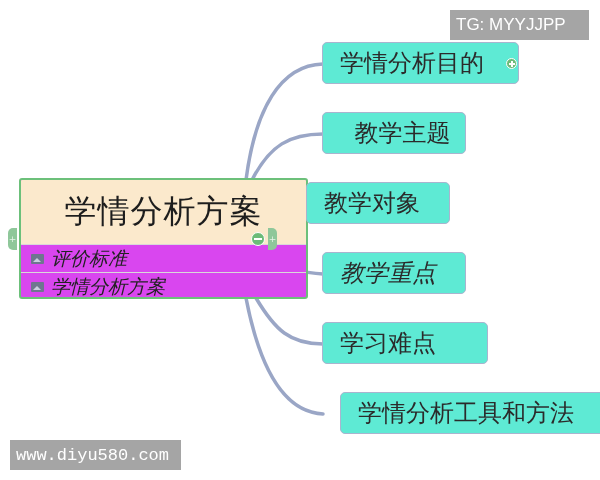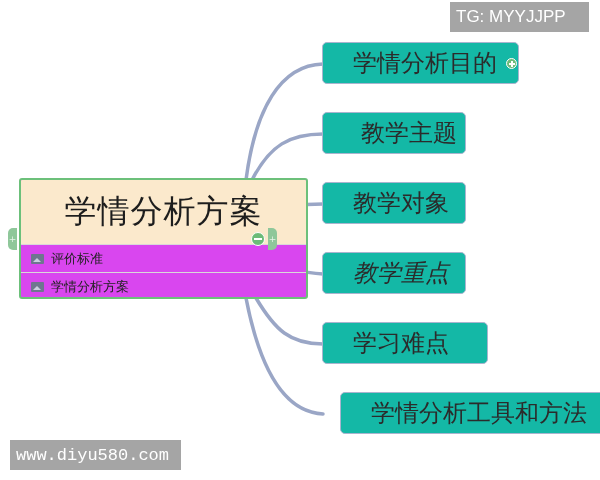--- a/index.html
+++ b/index.html
@@ -14,21 +14,21 @@
     border:2px solid #6cc07a; border-radius:3px; background:#d946ef;
     box-sizing:border-box; overflow:hidden;
   }
   .central .title {
     height:64px; background:#fbe9cc;
     display:flex; align-items:center; justify-content:center;
     font-size:32px; color:#1d1d1d; letter-spacing:1px;
   }
   .central .row {
     height:27px; display:flex; align-items:center; padding-left:10px;
-    font-size:13px; color:#222; border-top:1px solid #d9d9d9;
+    font-size:19px; color:#222; border-top:1px solid #d9d9d9;font-style:italic;
   }
   .central .row .img-icon {
     width:13px; height:10px; background:#6e7690; border-radius:1px; margin-right:7px;
     position:relative;
   }
   .central .row .img-icon::after {
     content:""; position:absolute; left:2px; bottom:2px;
     border-left:4px solid transparent; border-right:4px solid transparent;
     border-bottom:4px solid #c9cfe0;
   }
@@ -40,22 +40,22 @@
   .collapse-btn::after { content:""; width:8px; height:2px; background:#fff; }
   .handle {
     position:absolute; width:9px; height:22px; background:#8fc79a;
     border-radius:4px; color:#e7f4ea; font-size:9px;
     display:flex; align-items:center; justify-content:center;
   }
   .handle.left { left:8px; top:228px; border-radius:5px 0 0 5px; }
   .handle.right { left:268px; top:228px; border-radius:0 5px 5px 0; }
   .topic {
     position:absolute; height:42px; box-sizing:border-box;
-    background:#14b8a6; border:1px solid #a9b4cf; border-radius:5px;
-    display:flex; align-items:center; padding-left:30px;
+    background:#5eead4; border:1px solid #a9b4cf; border-radius:5px;
+    display:flex; align-items:center; padding-left:17px;
     font-size:24px; color:#2b2b2b;
   }
   .expand-btn {
     position:absolute; width:11px; height:11px; border-radius:50%;
     background:#6cbb78; border:1px solid #fff; box-sizing:border-box;
     display:flex; align-items:center; justify-content:center;
   }
   .expand-btn::before { content:""; position:absolute; width:6px; height:2px; background:#fff; }
   .expand-btn::after { content:""; position:absolute; width:2px; height:6px; background:#fff; }
   .watermark {
@@ -97,34 +97,34 @@
 
 <div class="topic" style="left:322px; top:42px; width:197px;">
   <span>学情分析目的</span>
 </div>
 <div class="expand-btn" style="left:506px; top:58px;"></div>
 
 <div class="topic" style="left:322px; top:112px; width:144px;justify-content:center;">
   <span>教学主题</span>
 </div>
 
-<div class="topic" style="left:322px; top:182px; width:144px;">
+<div class="topic" style="left:306px; top:182px; width:144px;">
   <span>教学对象</span>
 </div>
 
 <div class="topic" style="left:322px; top:252px; width:144px;font-style:italic;">
   <span>教学重点</span>
 </div>
 
 <div class="topic" style="left:322px; top:322px; width:166px;">
   <span>学习难点</span>
 </div>
 
 <div class="topic" style="left:340px; top:392px; width:278px;">
   <span>学情分析工具和方法</span>
 </div>
 
-<div class="watermark" style="left:450px; top:2px; width:139px; height:30px;">
+<div class="watermark" style="left:450px; top:10px; width:139px; height:30px;">
   <span>TG: MYYJJPP</span>
 </div>
 <div class="watermark" style="left:10px; top:440px; width:171px; height:30px;font-family:Liberation Mono, monospace;">
   <span>www.diyu580.com</span>
 </div>
 
 </body></html>

